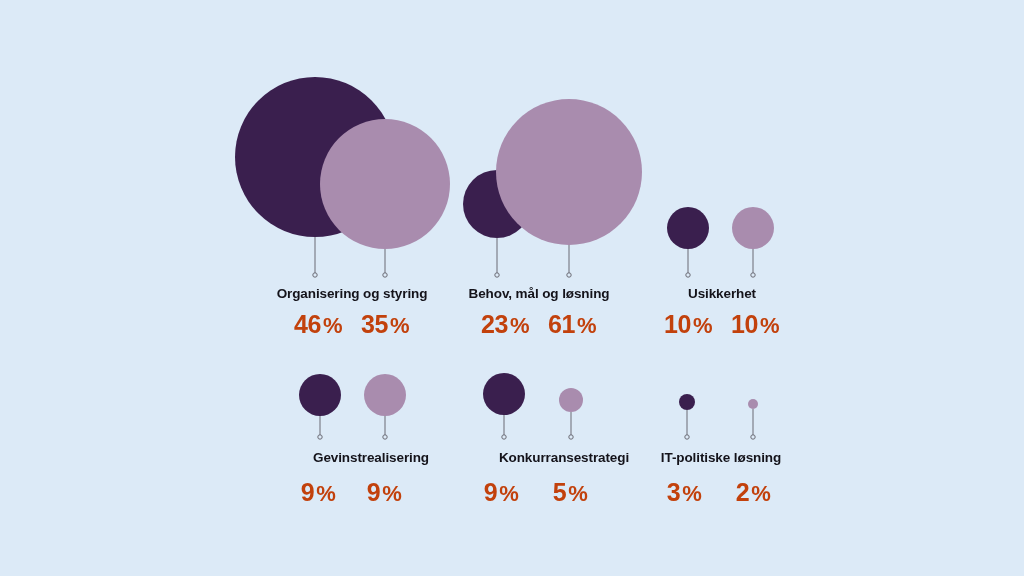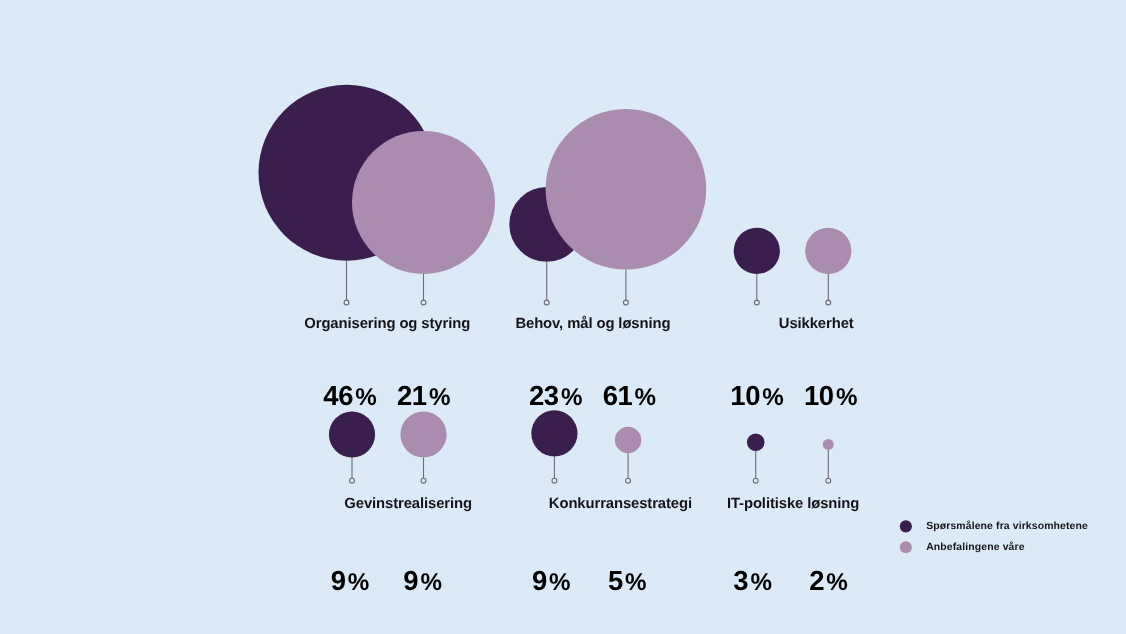--- a/index.html
+++ b/index.html
@@ -33,25 +33,24 @@
     font-weight: 700;
     color: #14131a;
     letter-spacing: -0.1px;
     white-space: nowrap;
     transform: translateX(-50%);
   }
   .pct {
     position: absolute;
     font-size: 25px;
     font-weight: 700;
-    color: #000000;
+    color: #c2410c;
     letter-spacing: -0.4px;
     white-space: nowrap;
     transform: translateX(-50%);
-    margin-top: 36px;
   }
   .pct .unit {
     font-size: 22px;
     margin-left: 2px;
     font-weight: 700;
   }
   .legend {
     position: absolute;
     left: 818px;
     top: 470px;
@@ -123,42 +122,32 @@
         <circle cx="504" cy="394" r="21" fill="#3a1f4e"></circle>
         <circle cx="571" cy="400" r="12" fill="#a98cae"></circle>
         <circle cx="687" cy="402" r="8" fill="#3a1f4e"></circle>
         <circle cx="753" cy="404" r="5" fill="#a98cae"></circle>
       </g>
   </svg>
 
   <div id="labels-layer">
       <div class="group-label" style="left: 352px; top: 286px;">Organisering og styring</div>
       <div class="pct" style="left: 318px; top: 310px;"><span>46</span><span class="unit">%</span></div>
-      <div class="pct" style="left: 385px; top: 310px;"><span>21</span><span class="unit">%</span></div>
+      <div class="pct" style="left: 385px; top: 310px;"><span>35</span><span class="unit">%</span></div>
       <div class="group-label" style="left: 539px; top: 286px;">Behov, mål og løsning</div>
       <div class="pct" style="left: 505px; top: 310px;"><span>23</span><span class="unit">%</span></div>
       <div class="pct" style="left: 572px; top: 310px;"><span>61</span><span class="unit">%</span></div>
-      <div class="group-label" style="left: 742px; top: 286px;">Usikkerhet</div>
+      <div class="group-label" style="left: 722px; top: 286px;">Usikkerhet</div>
       <div class="pct" style="left: 688px; top: 310px;"><span>10</span><span class="unit">%</span></div>
       <div class="pct" style="left: 755px; top: 310px;"><span>10</span><span class="unit">%</span></div>
       <div class="group-label" style="left: 351px; top: 450px; margin-left: 20px;">Gevinstrealisering</div>
       <div class="pct" style="left: 318px; top: 478px;"><span>9</span><span class="unit">%</span></div>
       <div class="pct" style="left: 384px; top: 478px;"><span>9</span><span class="unit">%</span></div>
       <div class="group-label" style="left: 536px; top: 450px; margin-left: 28px;">Konkurransestrategi</div>
       <div class="pct" style="left: 501px; top: 478px;"><span>9</span><span class="unit">%</span></div>
       <div class="pct" style="left: 570px; top: 478px;"><span>5</span><span class="unit">%</span></div>
       <div class="group-label" style="left: 721px; top: 450px;">IT-politiske løsning</div>
       <div class="pct" style="left: 684px; top: 478px;"><span>3</span><span class="unit">%</span></div>
       <div class="pct" style="left: 753px; top: 478px;"><span>2</span><span class="unit">%</span></div>
     </div>
 
-  <div class="legend">
-    <div class="legend-row">
-      <span class="legend-dot dark"></span>
-      <span class="legend-text">Spørsmålene fra virksomhetene</span>
-    </div>
-    <div class="legend-row">
-      <span class="legend-dot light"></span>
-      <span class="legend-text">Anbefalingene våre</span>
-    </div>
-  </div>
 
 </div>
 
 </body></html>

